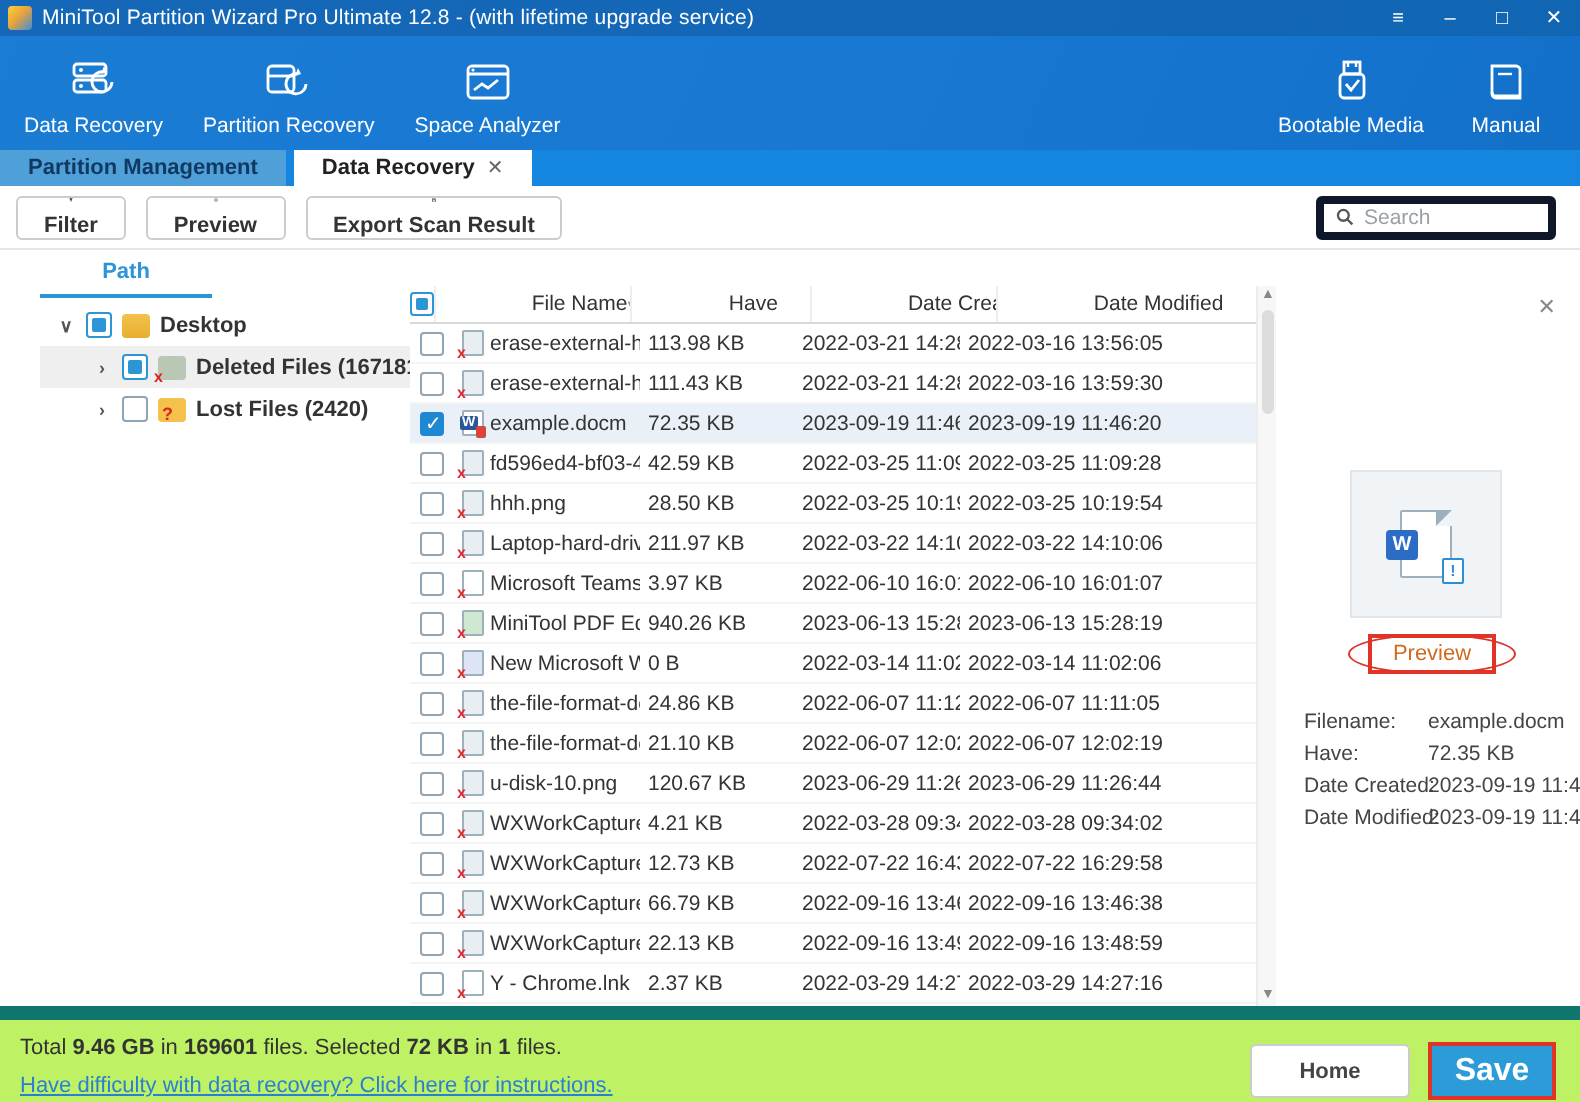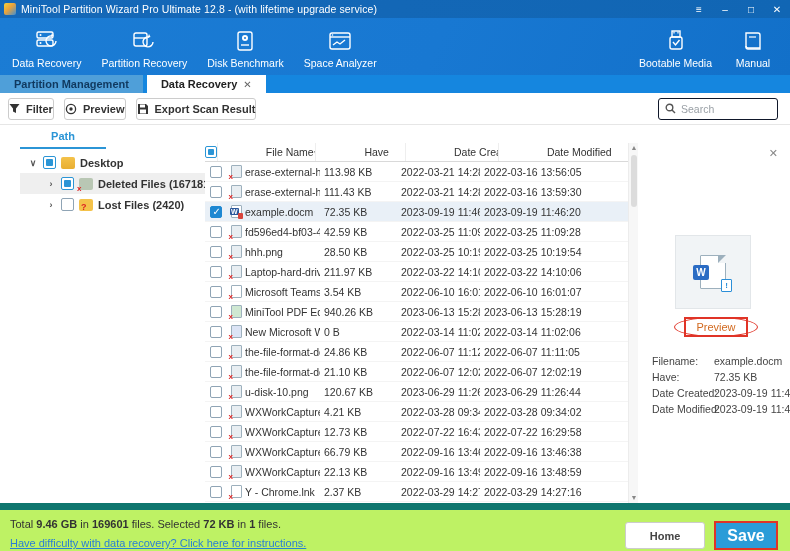--- a/index.html
+++ b/index.html
@@ -31,23 +31,23 @@
   .doc-tab { height:18px; display:flex; align-items:center; justify-content:center; gap:6px;
     font-weight:bold; font-size:11px; padding:0 14px; }
   .doc-tab.inactive { background:#4f9fd9; color:#10395f; min-width:118px; }
   .doc-tab.active { background:#ffffff; color:#222; min-width:100px; margin-left:4px; }
   .tab-close { color:#666; font-weight:normal; font-size:10px; }
 
   
   .actionbar { position:absolute; left:0; top:93px; width:790px; height:32px; background:#fff;
     border-bottom:1px solid #e6e6e6; display:flex; align-items:center; padding:0 8px; }
   .act-btn { display:flex; align-items:center; gap:6px; border:1px solid #ccc; border-radius:3px;
-    background:#fff; height:22px; padding:0 0; font-weight:bold; font-size:11px; color:#333; margin-right:10px;
-    font-family:"Liberation Sans", sans-serif; }
-  .search-wrap { margin-left:auto; margin-right:4px; width:120px; height:22px; border:1px solid #0f172a; border-radius:3px;
+    background:#fff; height:22px; padding:0 13px; font-weight:bold; font-size:11px; color:#333; margin-right:10px;
+    font-family:"Liberation Sans", sans-serif;flex-direction:column; }
+  .search-wrap { margin-left:auto; margin-right:4px; width:120px; height:22px; border:4px solid #0f172a; border-radius:3px;
     display:flex; align-items:center; padding:0 6px; gap:5px; }
   .search-wrap input { border:none; outline:none; width:86px; font-size:10.5px; color:#444;
     font-family:"Liberation Sans", sans-serif; }
   .search-wrap input::placeholder { color:#9aa0a6; }
 
   
   .sidebar { position:absolute; left:0; top:125px; width:200px; height:378px; background:#fff;margin-left:20px; }
   .side-tabs { display:flex; height:24px; align-items:center; }
   .side-tab { width:86px; text-align:center; font-weight:bold; font-size:11px; color:#333; height:24px;
     line-height:22px; }
@@ -167,31 +167,20 @@
             <rect x="2" y="3" width="13" height="13" rx="2" stroke="#fff" stroke-width="1.4" fill="none"></rect>
             <path d="M2 8 h13" stroke="#fff" stroke-width="1.4" fill="none"></path>
             <path d="M21 12 a5 5 0 1 1 -4 -5" stroke="#fff" stroke-width="1.4" fill="none"></path>
             <path d="M17 4 l1.5 3 -3 1 z" fill="#fff"></path>
           </svg>
         </span>
     <span class="tlabel">Partition Recovery</span>
       </div>
       <div class="tool-item">
         <span class="ticon">
-          <svg width="22" height="22" viewBox="0 0 22 22">
-            <rect x="4" y="2" width="14" height="18" rx="2" stroke="#fff" stroke-width="1.4" fill="none"></rect>
-            <circle cx="11" cy="8" r="3" fill="#fff"></circle>
-            <circle cx="11" cy="8" r="1" fill="#1878d2"></circle>
-            <path d="M7 15 h8" stroke="#fff" stroke-width="1.4" fill="none"></path>
-          </svg>
-        </span>
-    <span class="tlabel">Disk Benchmark</span>
-      </div>
-      <div class="tool-item">
-        <span class="ticon">
           <svg width="24" height="20" viewBox="0 0 24 20">
             <rect x="2" y="2" width="20" height="16" rx="2" stroke="#fff" stroke-width="1.4" fill="none"></rect>
             <path d="M2 6 h20" stroke="#fff" stroke-width="1.4" fill="none"></path>
             <circle cx="4.5" cy="4" r="0.8" fill="#fff"></circle>
             <path d="M5 14 l4 -3 3 2 5 -4" stroke="#fff" stroke-width="1.4" fill="none"></path>
           </svg>
         </span>
     <span class="tlabel">Space Analyzer</span>
       </div>
     </div>
@@ -380,21 +369,21 @@
     <span class="g-cell g-mod">2022-03-22 14:10:06</span>
       </div>
       <div class="g-row">
         <span class="g-sel">
           <span class="cb "></span>
         </span>
     <span class="g-ico">
           <span class="f-ico lnk"></span>
         </span>
     <span class="g-cell g-name">Microsoft Teams.lnk</span>
-    <span class="g-cell g-size">3.54 KB</span>
+    <span class="g-cell g-size">3.97 KB</span>
     <span class="g-cell g-created">2022-06-10 16:01:07</span>
     <span class="g-cell g-mod">2022-06-10 16:01:07</span>
       </div>
       <div class="g-row">
         <span class="g-sel">
           <span class="cb "></span>
         </span>
     <span class="g-ico">
           <span class="f-ico exe"></span>
         </span>

